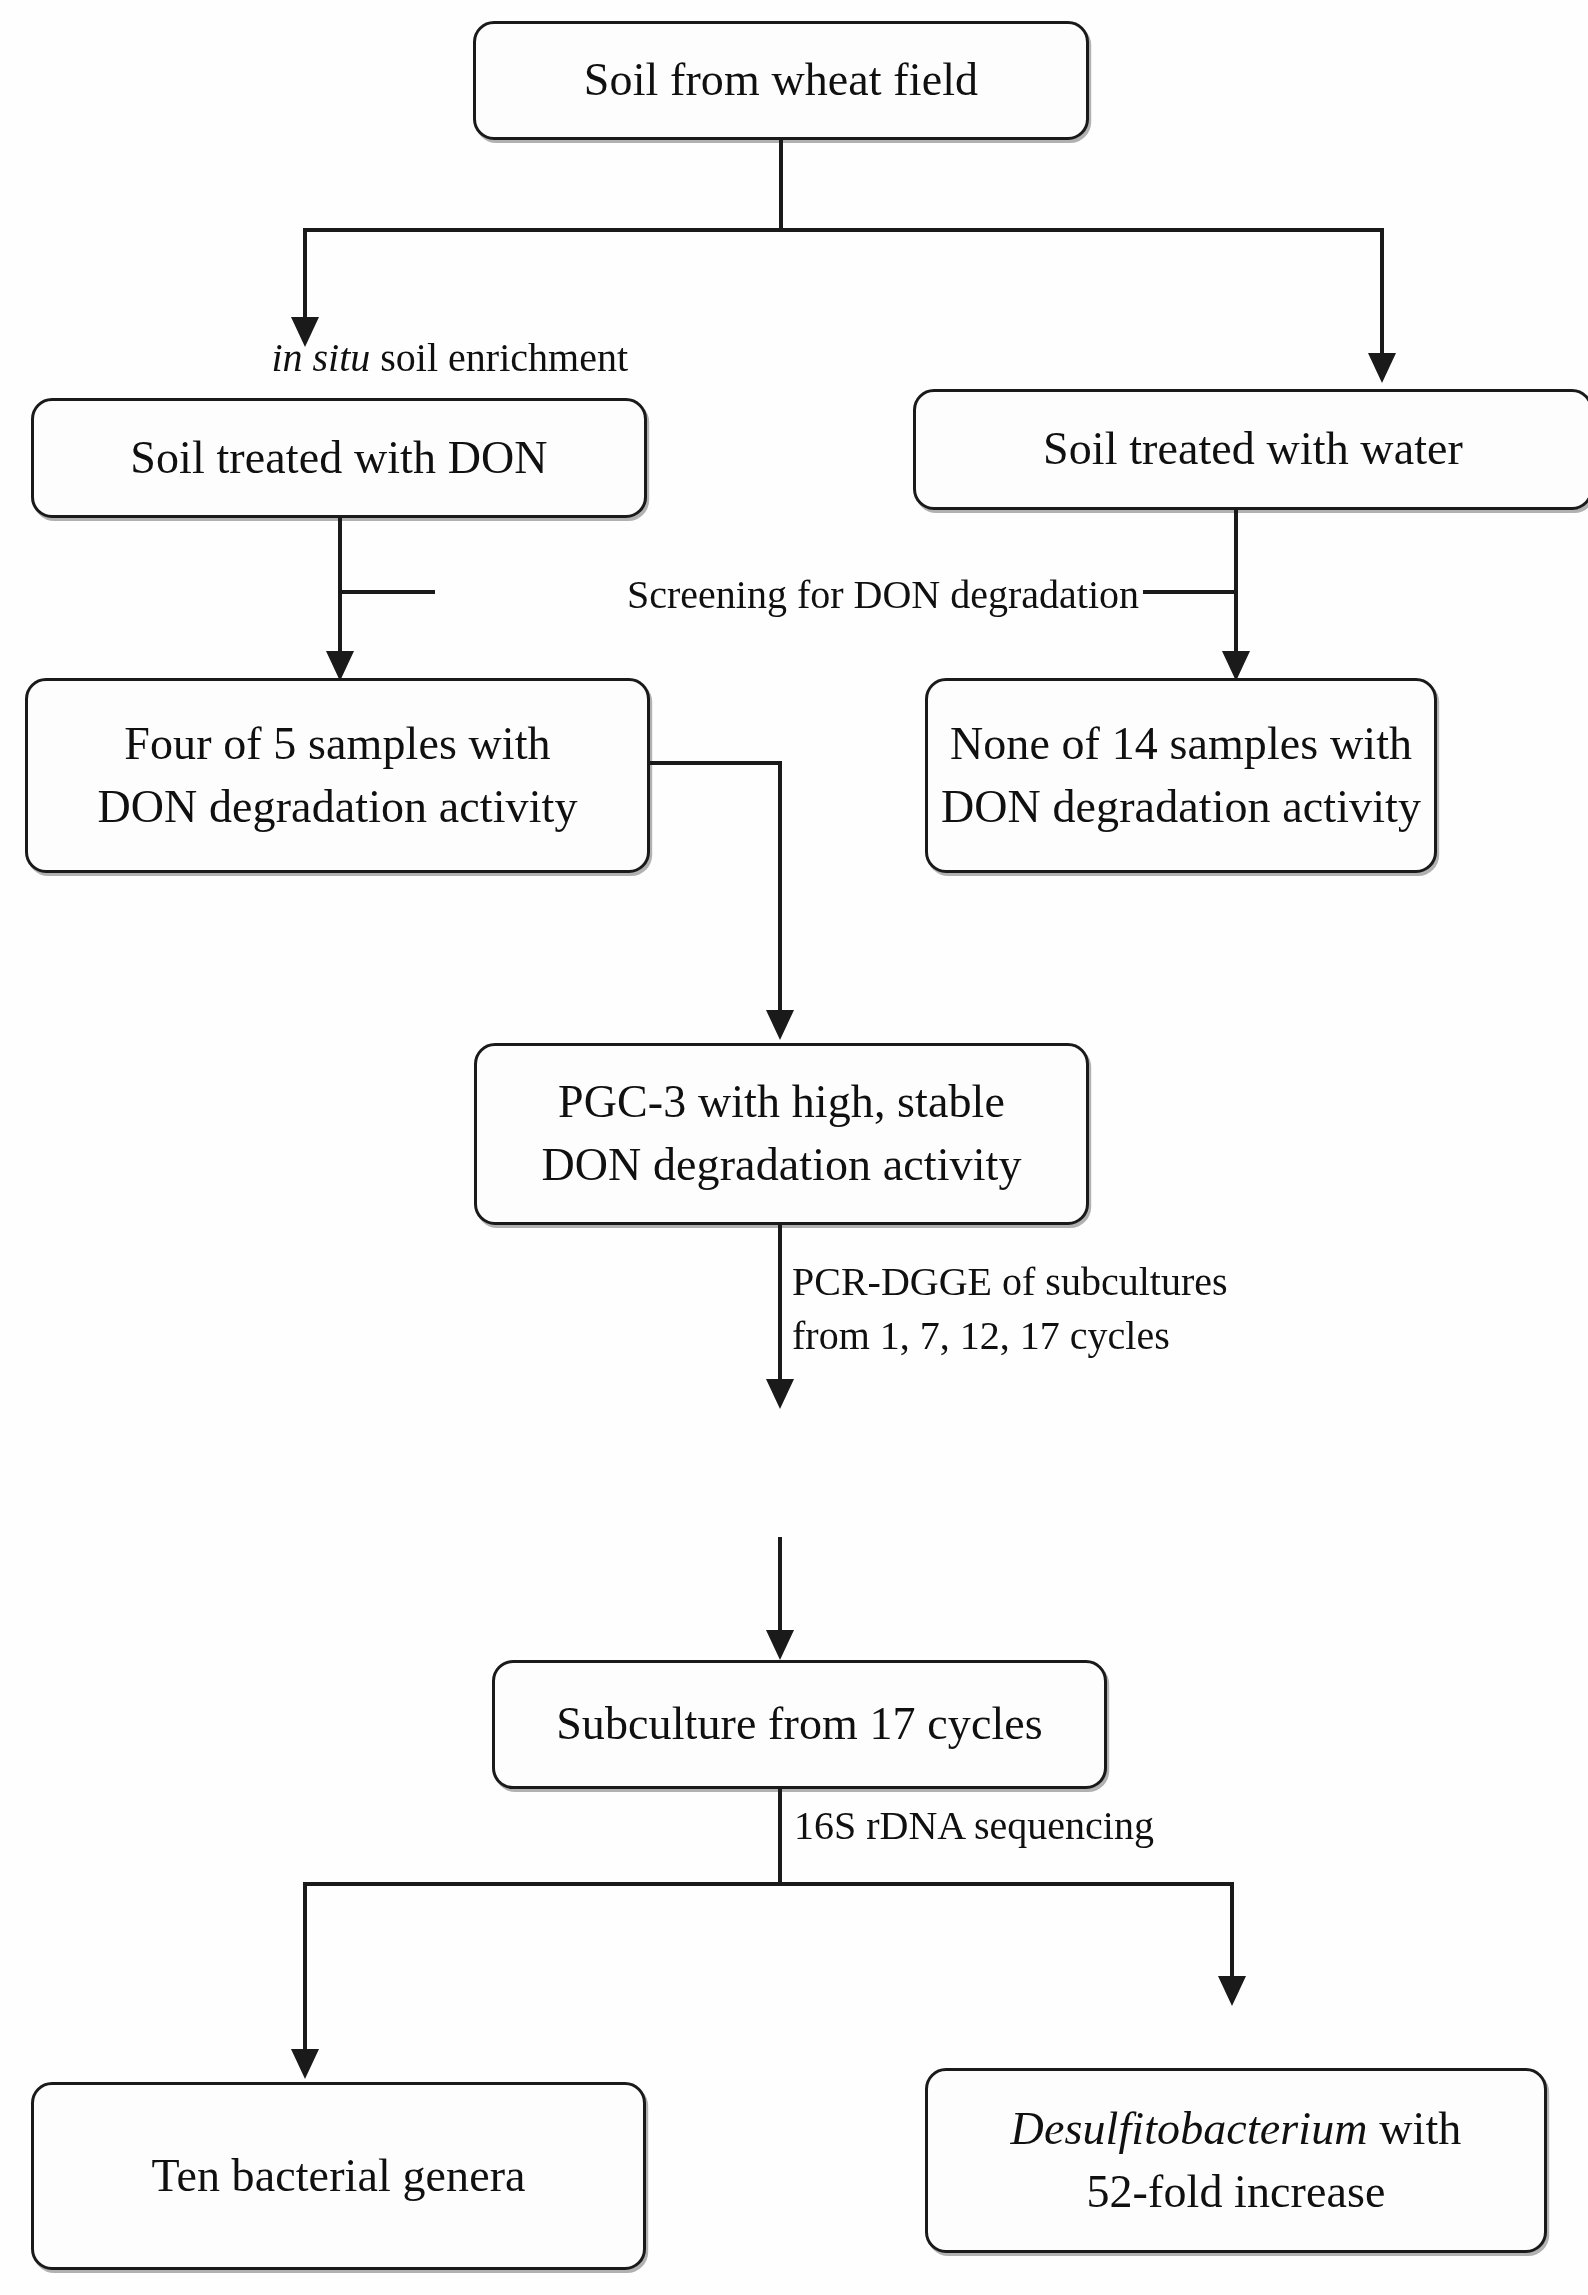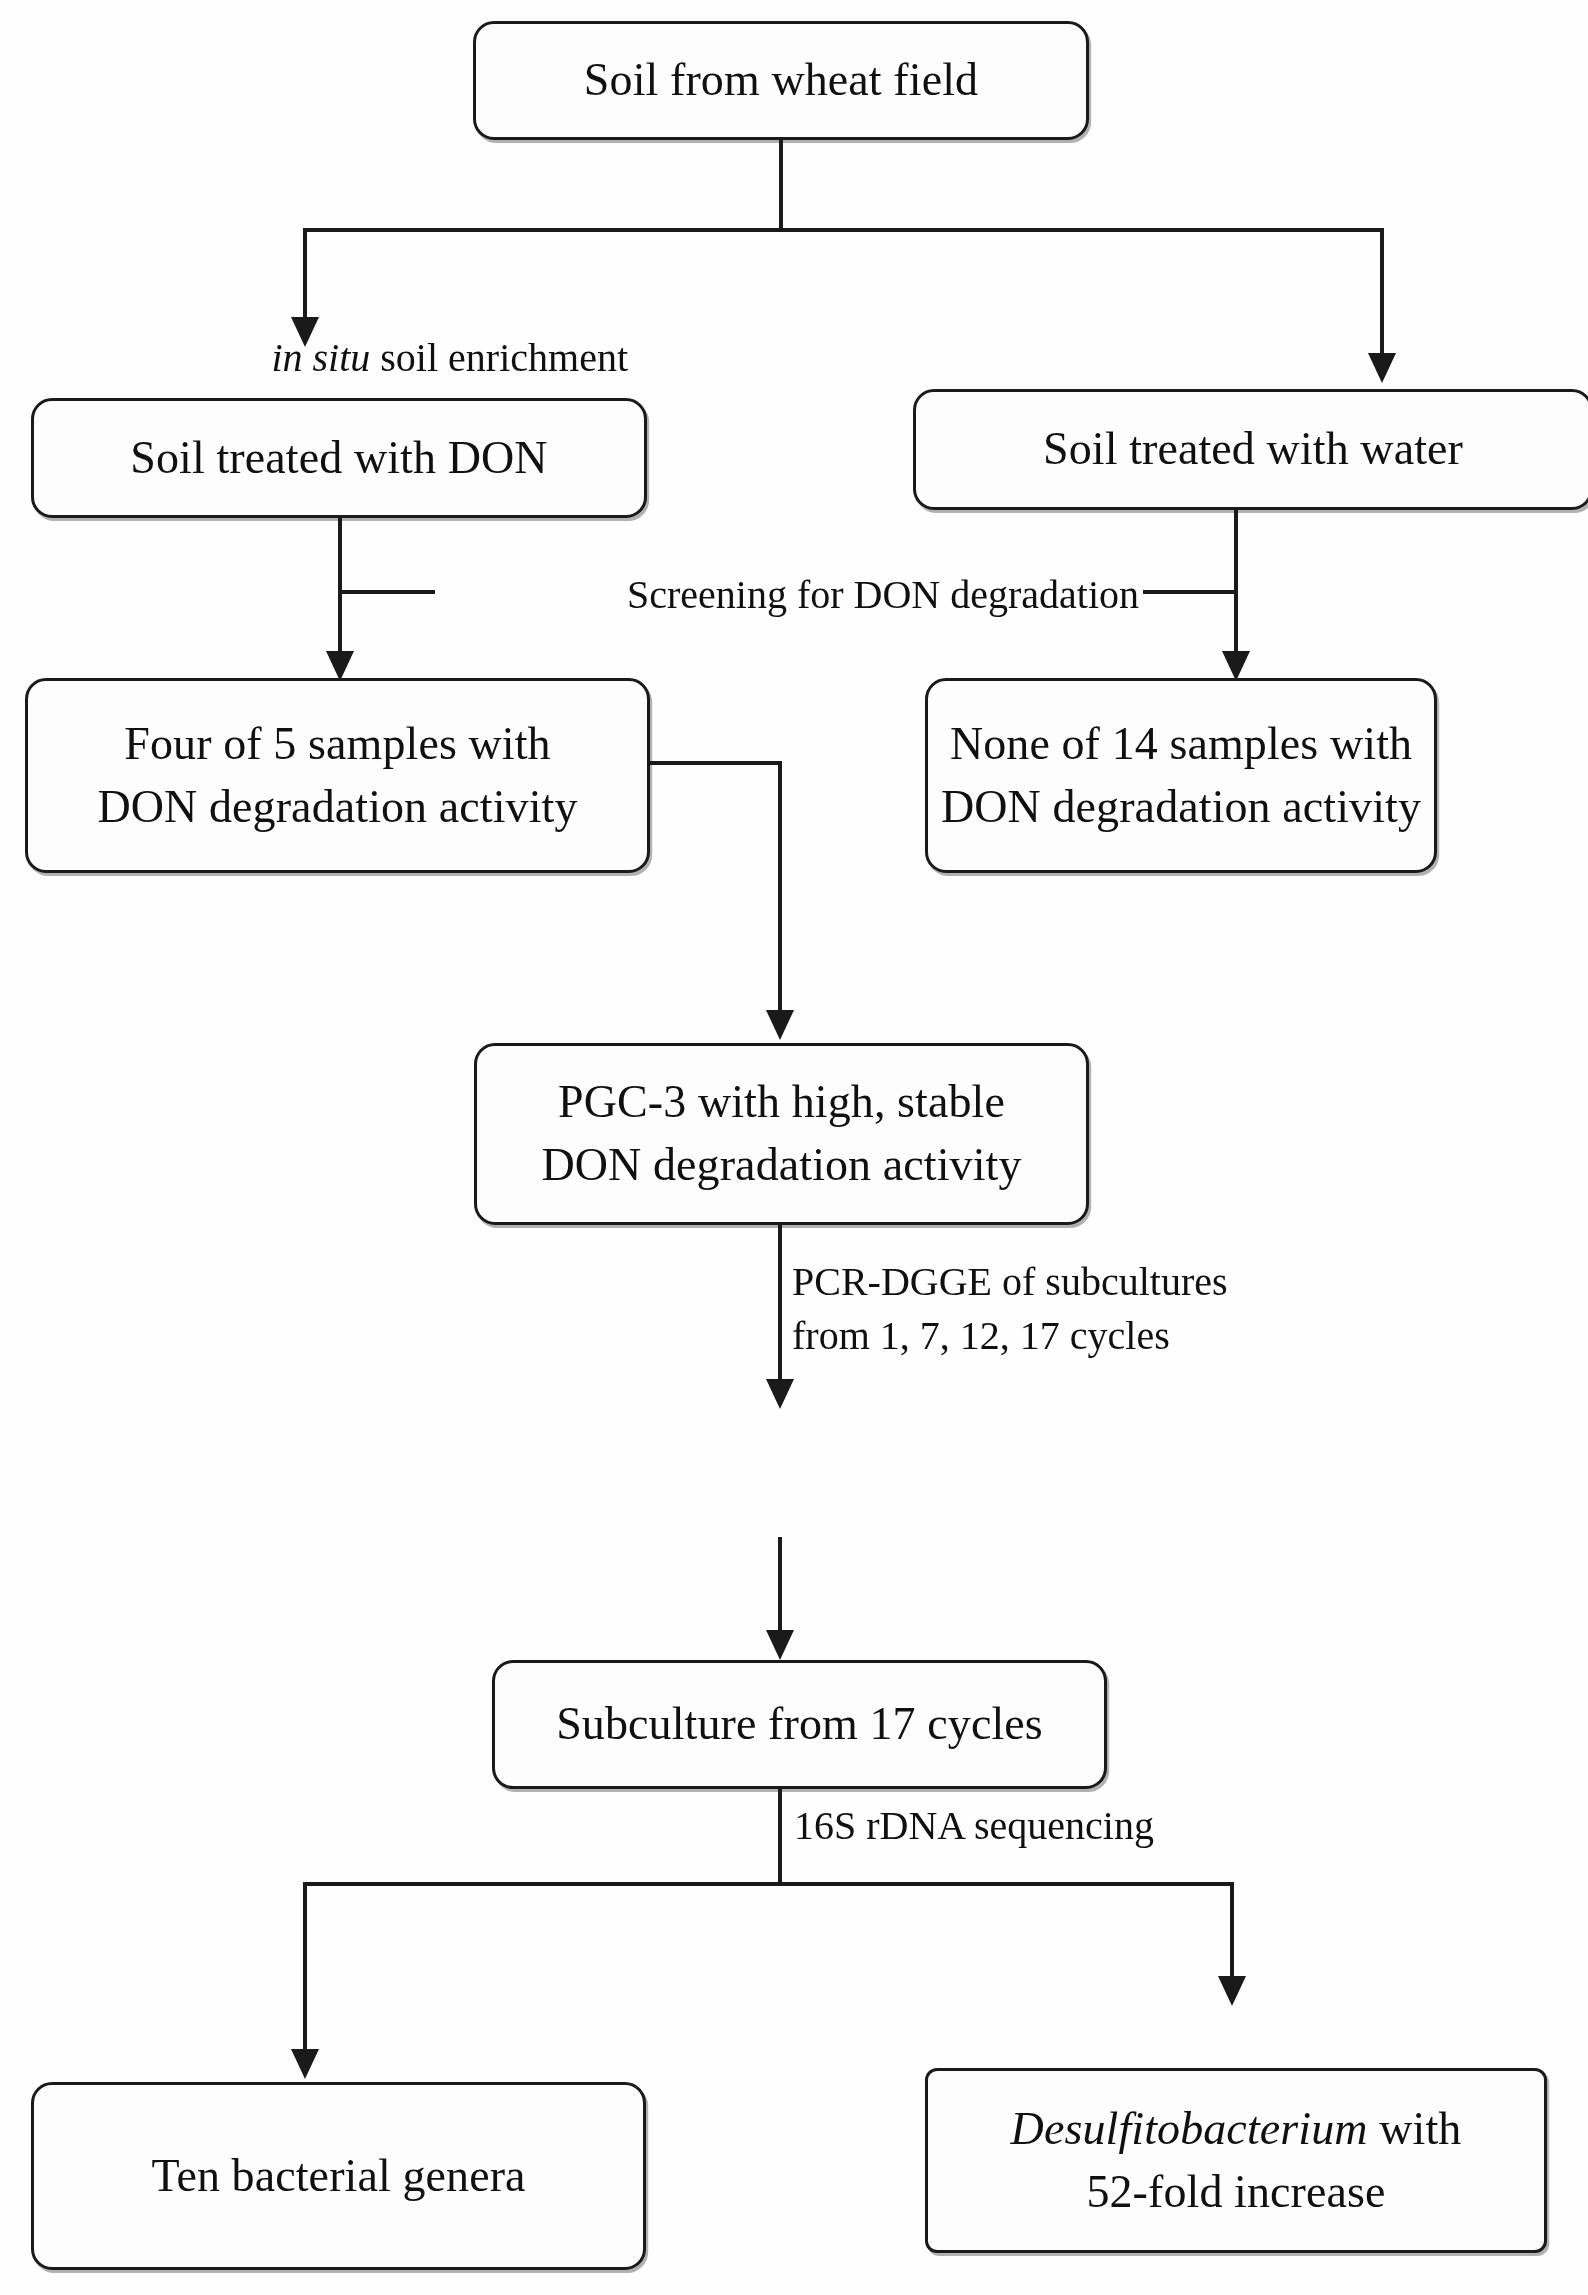--- a/index.html
+++ b/index.html
@@ -143,18 +143,18 @@
   <div class="arrowhead" style="left:291px; top:2049px;"></div>
 
   <div class="vline" style="left:1230px; top:1882px; height:99px;"></div>
   <div class="arrowhead" style="left:1218px; top:1976px;"></div>
 
 
   <div class="node" style="left:31px; top:2082px; width:615px; height:188px;">
     <span class="txt">Ten bacterial genera</span>
   </div>
 
-  <div class="node" style="left:925px; top:2068px; width:622px; height:185px;border-radius:12px;">
+  <div class="node" style="left:925px; top:2068px; width:622px; height:185px;">
     <span class="txt"><span class="it">Desulfitobacterium</span><span> with</span><br><span>52-fold increase</span></span>
   </div>
 
 </div>
 
 
 </body></html>

